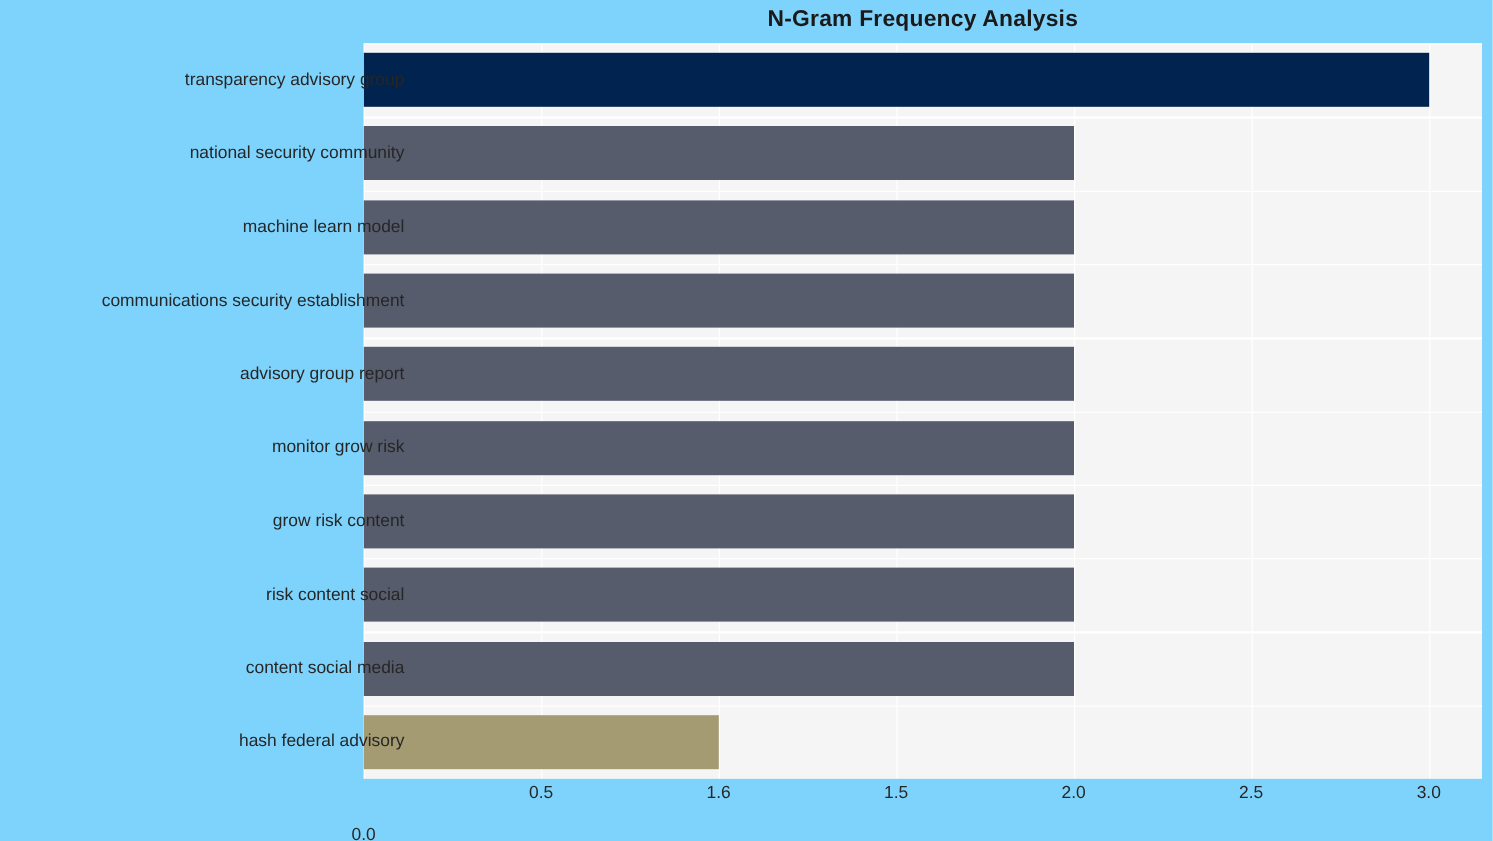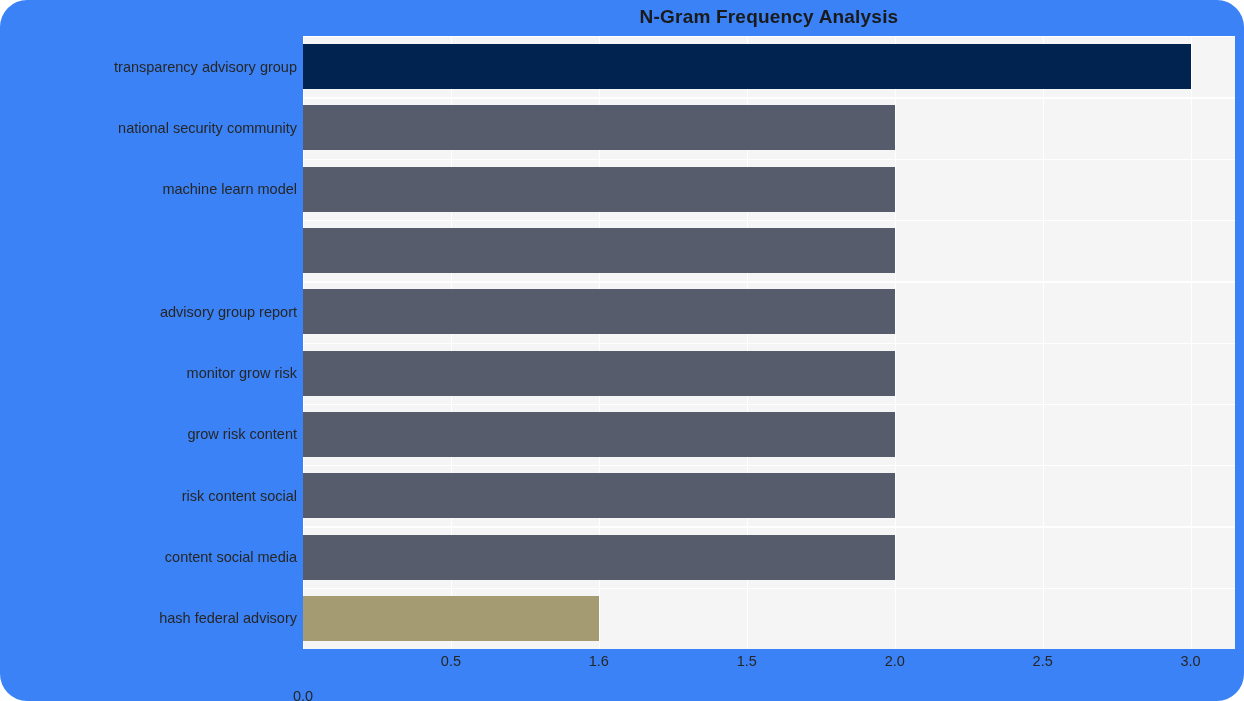--- a/index.html
+++ b/index.html
@@ -13,22 +13,21 @@
     position: relative;
     font-family: "Liberation Sans", sans-serif;
     overflow: hidden;
   }
 
   #figure {
     position: absolute;
     left: 0; top: 0;
     width: 1244px;
     height: 701px;
-    background: #3b82f6;
-    border-radius: 27px;
+    background: #7dd3fc;
   }
 
   
   #chart-title {
     position: absolute;
     left: 303px;
     top: 6px;
     width: 932px;
     text-align: center;
     font-size: 19px;
@@ -84,20 +83,21 @@
     transform: translateY(-50%);
     padding-right: 6px;
     box-sizing: border-box;
   }
   #y-axis-labels {
     position: absolute;
     left: 0;
     top: 36px;
     width: 303px;
     height: 613px;
+    padding-left: 40px;
   }
 
   
   #x-axis-labels {
     position: absolute;
     left: 303px;
     top: 649px;
     width: 932px;
     height: 26px;
   }
@@ -161,20 +161,21 @@
         <div class="bar" title="risk content social: 2" style="top: 437.25px; width: 591.746px; background: rgb(87, 92, 108);"></div>
         <div class="bar" title="content social media: 2" style="top: 498.55px; width: 591.746px; background: rgb(87, 92, 108);"></div>
         <div class="bar" title="hash federal advisory: 1" style="top: 559.85px; width: 295.873px; background: rgb(165, 155, 114);"></div>
       </div>
   </div>
 
   <div id="y-axis-labels">
       <div class="ytick" style="top: 30.65px;">transparency advisory group</div>
       <div class="ytick" style="top: 91.95px;">national security community</div>
       <div class="ytick" style="top: 153.25px;">machine learn model</div>
+      <div class="ytick" style="top: 214.55px;">communications security establishment</div>
       <div class="ytick" style="top: 337.15px;">monitor grow risk</div>
       <div class="ytick" style="top: 275.85px;">advisory group report</div>
       <div class="ytick" style="top: 398.45px;">grow risk content</div>
       <div class="ytick" style="top: 459.75px;">risk content social</div>
       <div class="ytick" style="top: 521.05px;">content social media</div>
       <div class="ytick" style="top: 582.35px;">hash federal advisory</div>
     </div>
 
   <div id="x-axis-labels">
       <div class="xtick" style="left: 0px; margin-top: 35px;">0.0</div>

